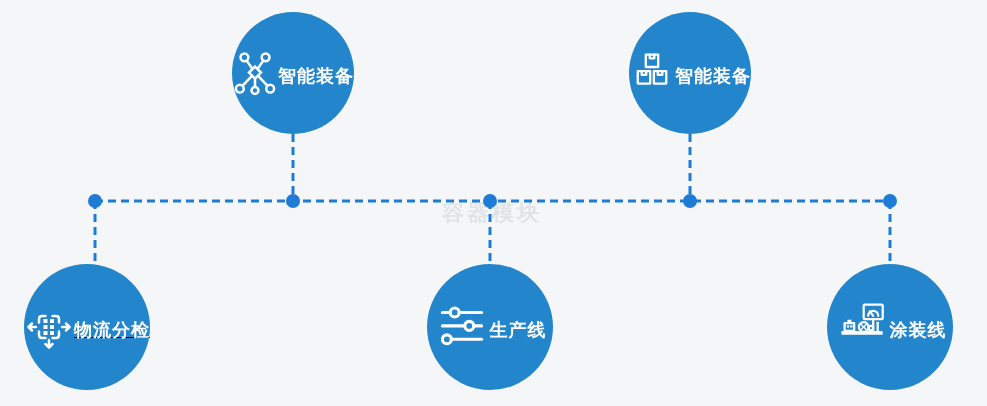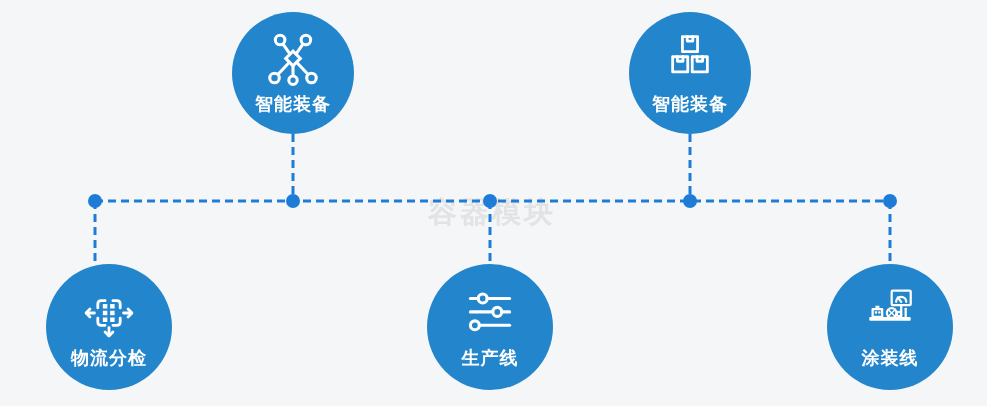--- a/index.html
+++ b/index.html
@@ -15,60 +15,60 @@
   .stage{
     position:relative;
     width:987px;height:406px;
     background:var(--bg);
     overflow:hidden;
     font-family:"Liberation Sans","DejaVu Sans",sans-serif;
   }
   .watermark{
     position:absolute;left:492px;top:213px;
     transform:translate(-50%,-50%);
-    font-size:29px;font-weight:bold;letter-spacing:3px;
+    font-size:22px;font-weight:bold;letter-spacing:3px;
     color:var(--watermark);
     z-index:1;white-space:nowrap;
     user-select:none;
   }
   .connector-layer{
     position:absolute;left:0;top:0;z-index:2;
   }
   .dash{
     stroke:var(--connector);
     stroke-width:3;
     stroke-dasharray:8 5;
     fill:none;
   }
   .junction{fill:var(--connector);}
   .node{
     position:absolute;
     border-radius:50%;
     background:var(--node-fill);
-    display:flex;flex-direction:column;
+    display:flex;flex-direction:row;
     align-items:center;justify-content:center;
     z-index:3;
   }
   .node-sm{width:122px;height:122px;}
   .node-lg{width:126px;height:126px;}
   .node .icon{width:56px;height:56px;color:var(--icon);display:block;}
   .node .label{
     margin-top:5px;
     color:var(--label);
     font-size:18px;font-weight:bold;
     letter-spacing:1px;white-space:nowrap;
   }
   
   .icon .s{stroke:currentColor;fill:none;stroke-linecap:round;stroke-linejoin:round;}
   .icon .f{fill:currentColor;stroke:none;}
   .icon .bgf{fill:var(--node-fill);stroke:currentColor;}
   
   #node-0{left:232px;top:12px;}
   #node-1{left:629px;top:12px;}
-  #node-2{left:46px;top:264px;}
+  #node-2{left:24px;top:264px;text-decoration:underline;}
   #node-3{left:427px;top:264px;}
   #node-4{left:827px;top:264px;font-family:Liberation Serif, serif;}
 </style>
 </head>
 <body>
 
 <div class="stage">
 
   <div class="watermark">容器模块</div>
 

